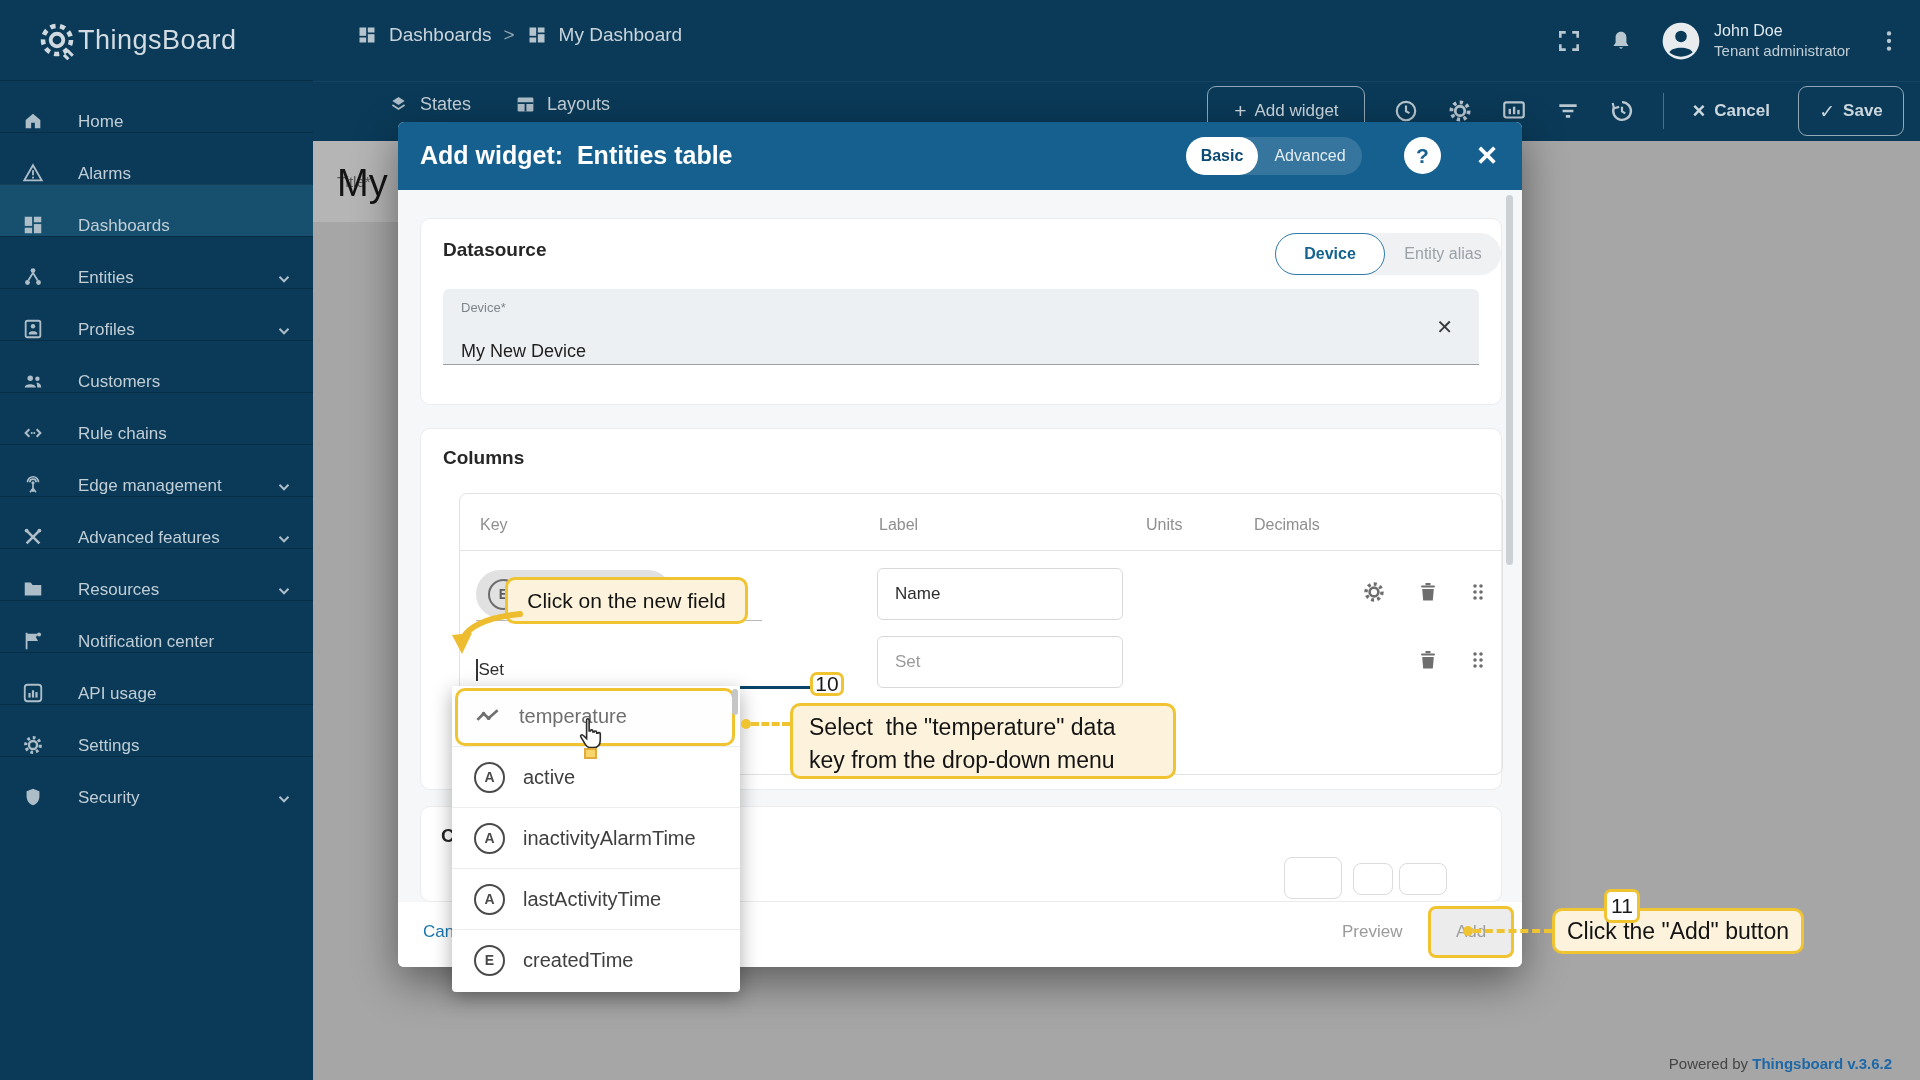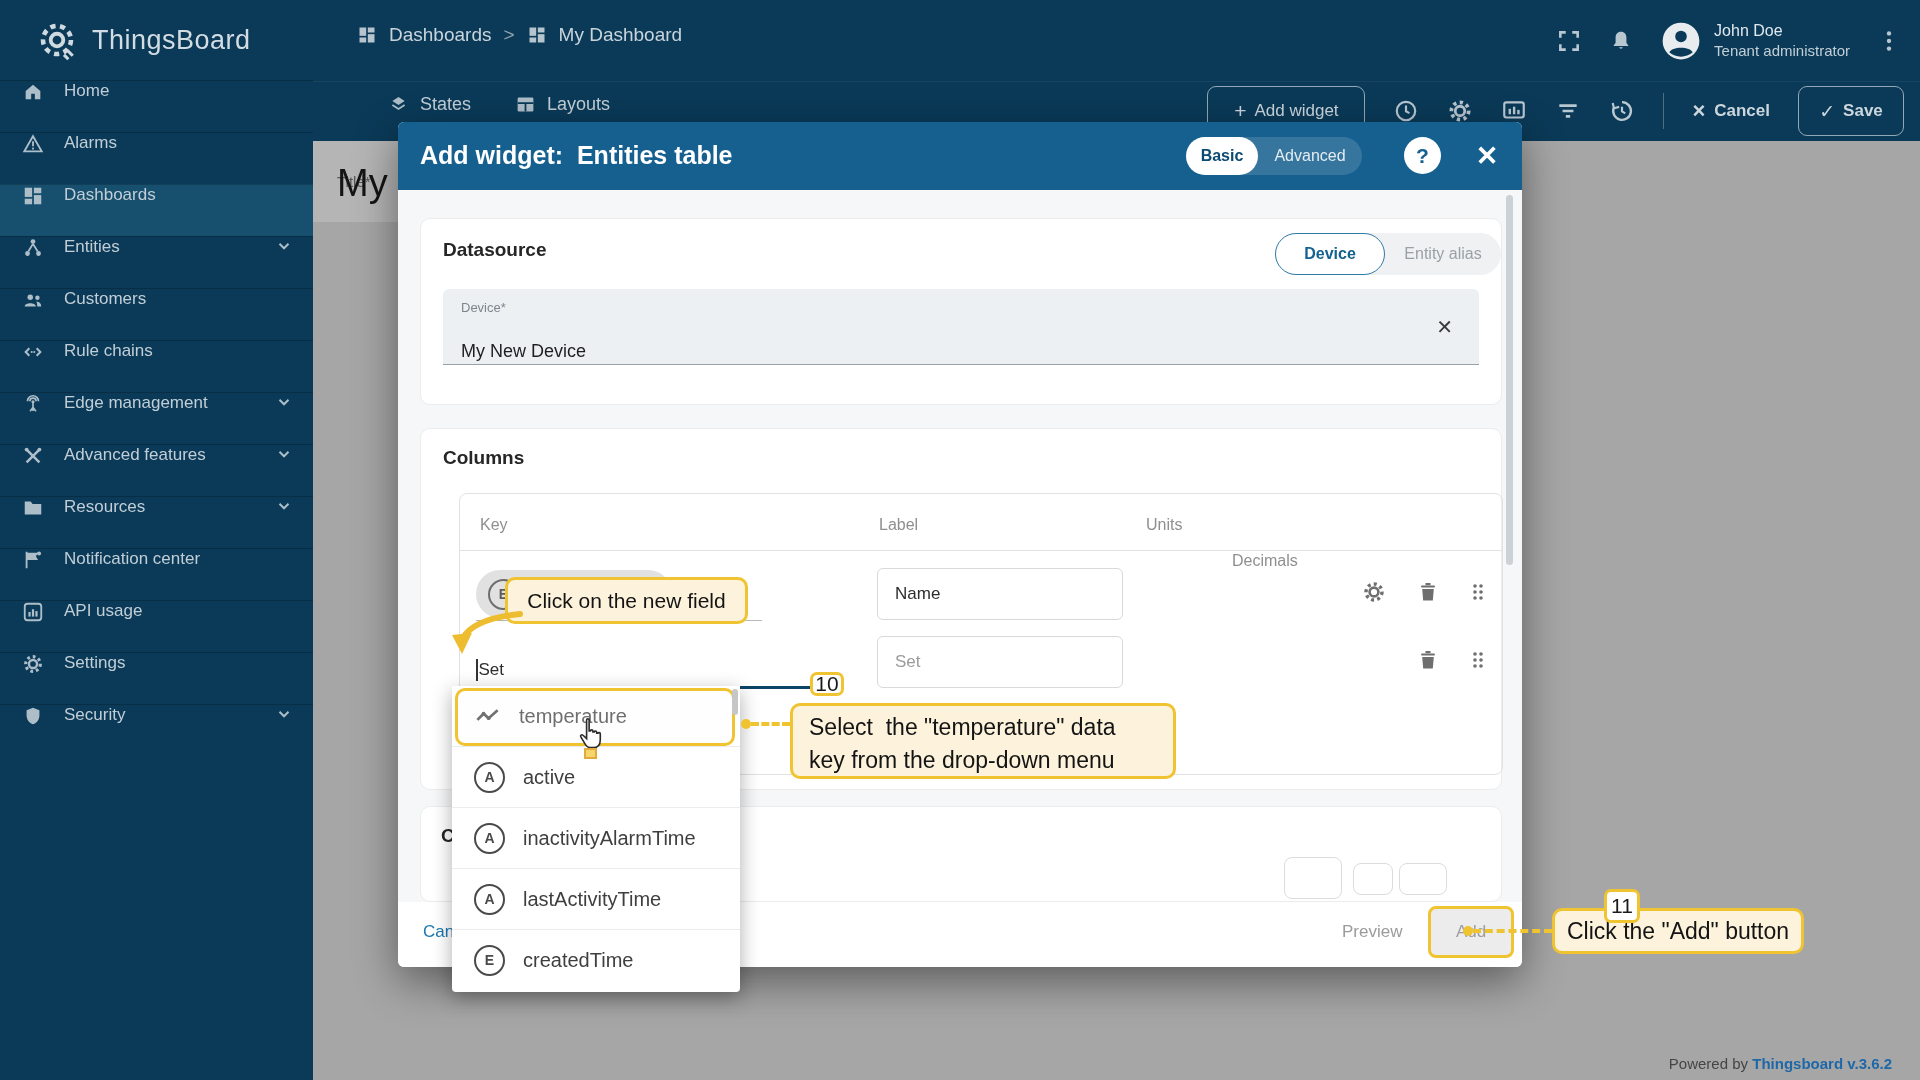--- a/index.html
+++ b/index.html
@@ -3,23 +3,23 @@
 <meta charset="utf-8">
 <style>
   html,body{margin:0;padding:0;background:#555;}
   #app{position:relative;width:1920px;height:1080px;overflow:hidden;
        font-family:"Liberation Sans",sans-serif;background:#a6a6a6;}
   .abs{position:absolute;}
   svg{display:block;}
 
   
   #sidebar{position:absolute;left:0;top:0;width:313px;height:1080px;background:#0a3a58;z-index:5;}
-  #logo-row{display:flex;align-items:center;gap:14px;height:80px;padding-left:36px;color:#d3dce2;}
+  #logo-row{display:flex;align-items:center;height:80px;padding-left:36px;color:#d3dce2;}
   #logo-row .brand{font-size:27px;font-weight:500;letter-spacing:.5px;}
-  .sb-item{display:flex;align-items:flex-start;height:51px;padding:0 20px 0 22px;gap:20px;
+  .sb-item{display:flex;align-items:flex-end;height:51px;padding:0 20px 0 22px;gap:34px;
            color:#c2ced6;font-size:17px;border-top:1px solid rgba(0,0,0,.20);cursor:pointer;}
   .sb-item.active{background:#17506f;}
   .sb-item .si{width:22px;height:22px;color:#aebec9;flex:0 0 22px;}
   .sb-item .chev{margin-left:auto;width:18px;height:18px;color:#aebec9;}
   #topbar{position:absolute;left:313px;top:0;right:0;height:81px;background:#0a3a58;z-index:4;}
   #toolbar2{position:absolute;left:313px;top:81px;right:0;height:59px;background:#0a3a58;
             border-top:1px solid rgba(255,255,255,.05);z-index:4;}
   .crumb{display:flex;align-items:center;gap:12px;color:#c9d4db;font-size:19px;position:absolute;left:44px;top:24px;}
   .crumb .ci{width:20px;height:20px;color:#b6c4cd;}
   .user-cluster{position:absolute;right:18px;top:0;height:81px;display:flex;align-items:center;gap:26px;color:#c9d4db;}
@@ -168,20 +168,31 @@
             <circle cx="6" cy="18" r="2.6" fill="currentColor"></circle>
             <circle cx="18" cy="18" r="2.6" fill="currentColor"></circle>
             <path d="M12 7.5 L7 15.5 M12 7.5 L17 15.5" stroke="currentColor" stroke-width="2" fill="none"></path>
           </svg>
         <span>Entities</span>
         <svg class="chev" viewBox="0 0 24 24">
             <path d="M6 9 L12 15 L18 9" stroke="currentColor" stroke-width="2.6" fill="none"></path>
           </svg>
       </div>
 
+      <div class="sb-item">
+        <svg class="si" viewBox="0 0 24 24">
+            <rect x="4" y="3" width="16" height="18" rx="2" fill="none" stroke="currentColor" stroke-width="2"></rect>
+            <circle cx="12" cy="9" r="2.4" fill="currentColor"></circle>
+            <path d="M7.5 16.5 C7.5 13.9 16.5 13.9 16.5 16.5 V18 H7.5 Z" fill="currentColor"></path>
+          </svg>
+        <span>Profiles</span>
+        <svg class="chev" viewBox="0 0 24 24">
+            <path d="M6 9 L12 15 L18 9" stroke="currentColor" stroke-width="2.6" fill="none"></path>
+          </svg>
+      </div>
 
       <div class="sb-item">
         <svg class="si" viewBox="0 0 24 24">
             <circle cx="9" cy="9" r="3" fill="currentColor"></circle>
             <path d="M3 19 C3 14.5 15 14.5 15 19 Z" fill="currentColor"></path>
             <circle cx="16.8" cy="9.5" r="2.4" fill="currentColor"></circle>
             <path d="M15.8 13.6 C19.2 13.9 21 15.7 21 19 H16.6 C16.6 16.8 16.3 15 15.8 13.6 Z" fill="currentColor"></path>
           </svg>
         <span>Customers</span>
       </div>
@@ -406,21 +417,21 @@
         <div class="ff-clear">✕</div>
       </div>
     </div>
 
     <div class="card" style="left:22px;top:306px;width:1080px;height:360px;">
       <div class="sec-head" style="position:absolute;left:22px;top:18px;">Columns</div>
       <div class="tbl">
         <div class="th" style="left:20px;">Key</div>
         <div class="th" style="left:419px;">Label</div>
         <div class="th" style="left:686px;">Units</div>
-        <div class="th" style="left:772px;margin-top:36px;">Decimals</div>
+        <div class="th" style="left:794px;">Decimals</div>
         <div class="th-line"></div>
 
         <div class="chip">
           <span class="circ" style="border-color:#6d6d6d;">E</span>
         </div>
         <div class="key-underline"></div>
         <div class="outl-input" style="left:417px;top:74px;">
           <span>Name</span>
         </div>
         <svg class="rowicon" style="left:902px;top:86px;" viewBox="0 0 24 24">

